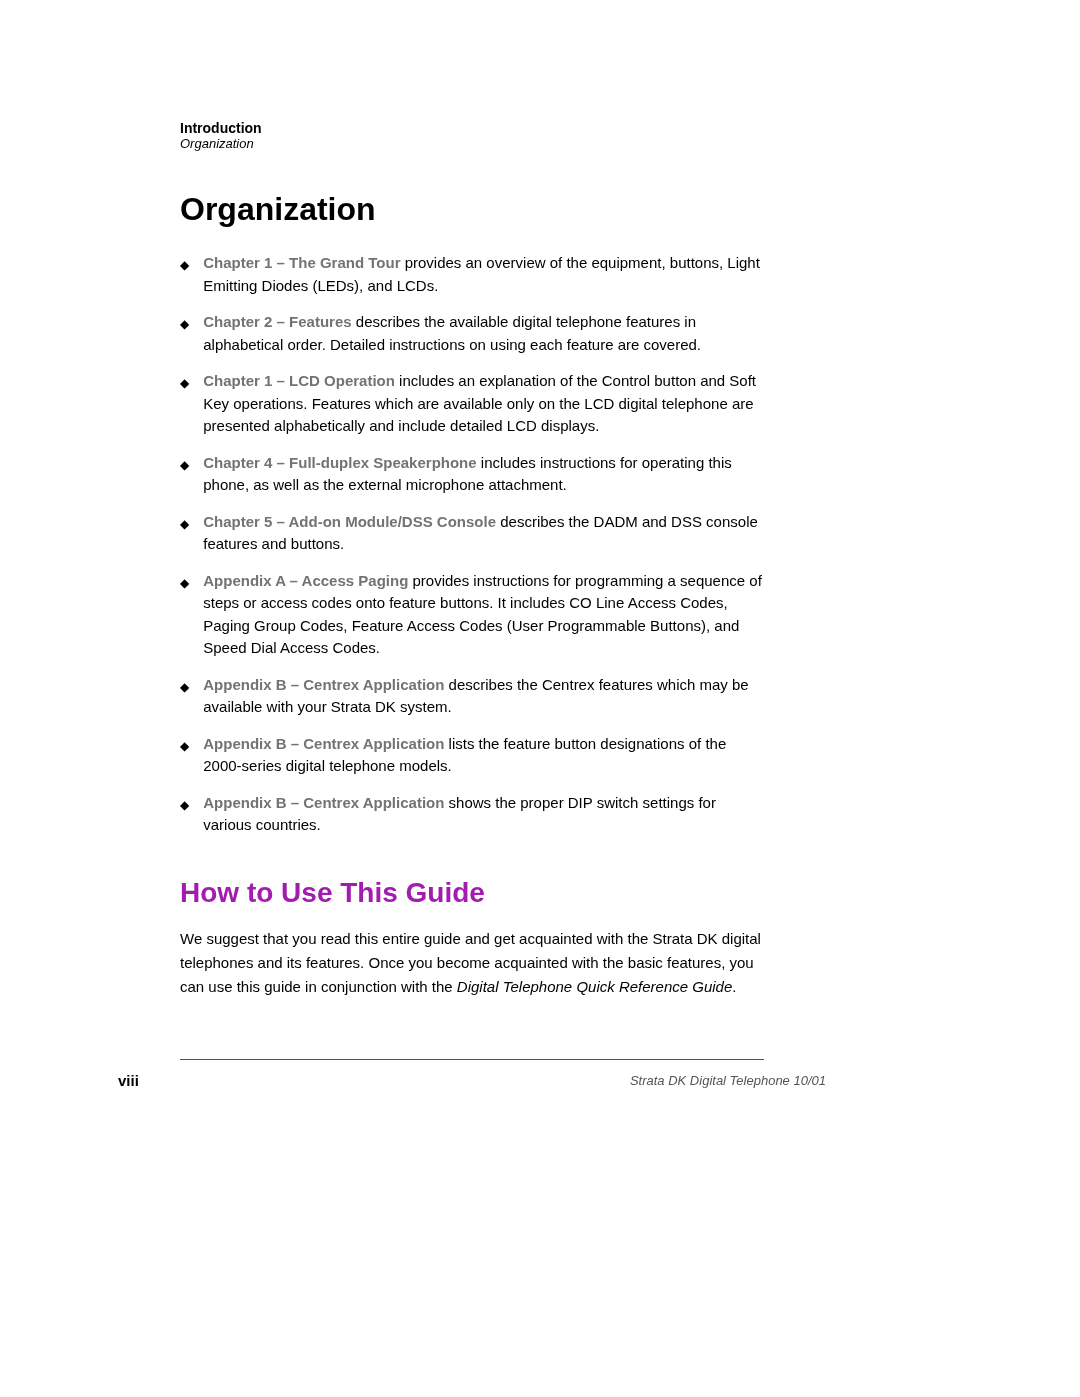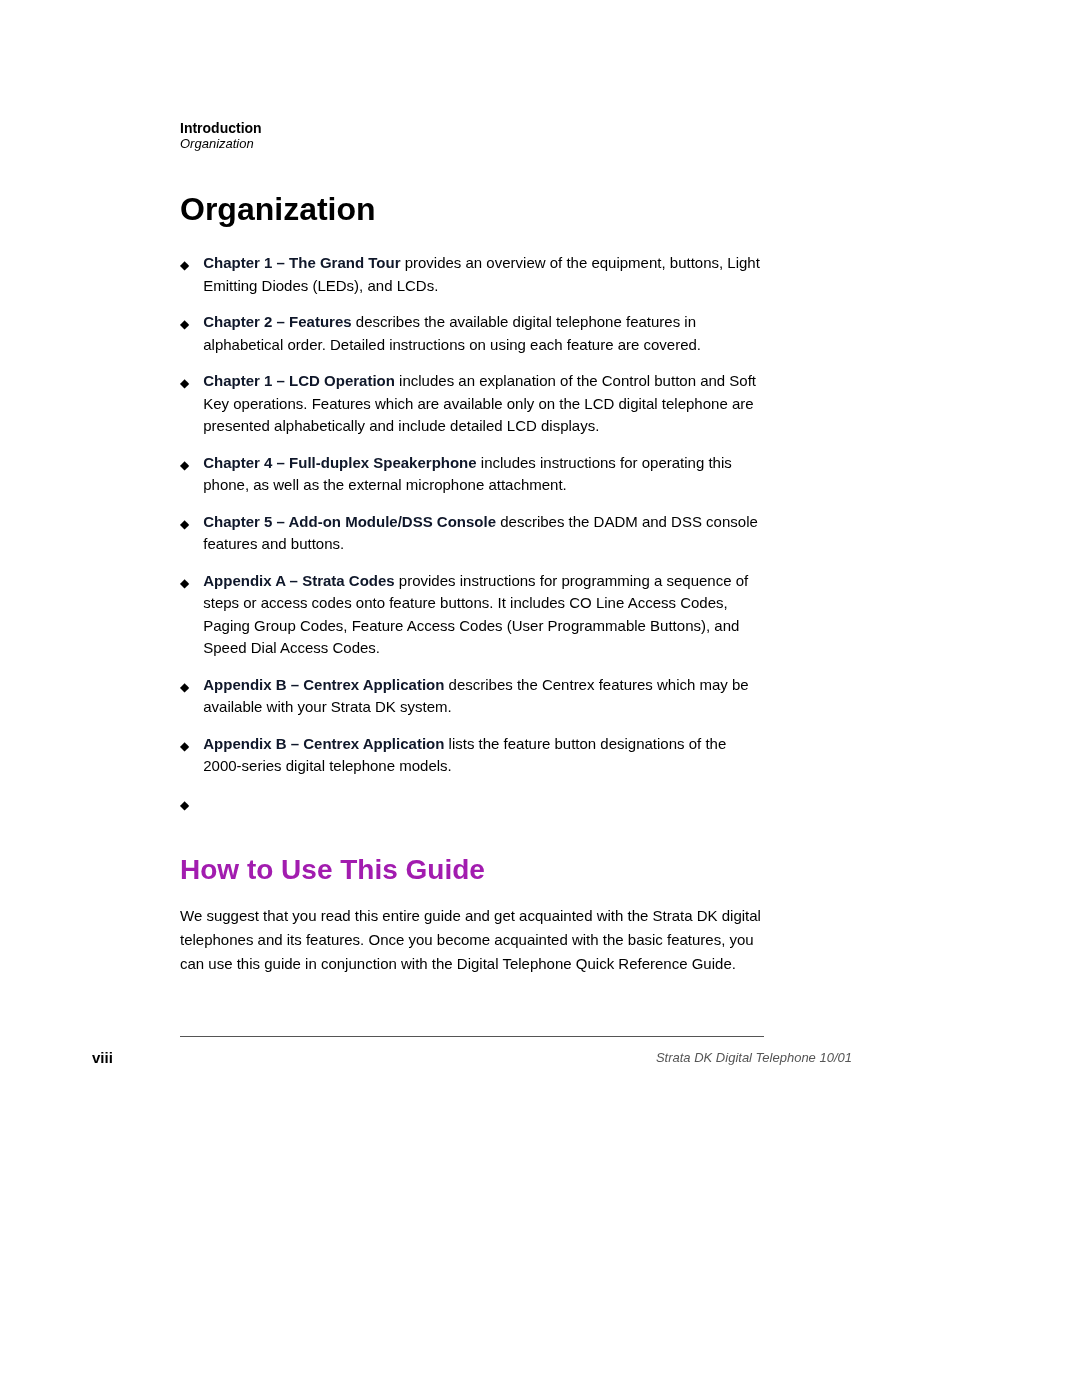--- a/index.html
+++ b/index.html
@@ -79,46 +79,47 @@
 
     .bullet-diamond {
       color: #000000;
       font-size: 12px;
       margin-right: 14px;
       margin-top: 4px;
       flex-shrink: 0;
     }
 
     .link-text {
-      color: #0f172a;
+      color: #737373;
       font-weight: bold;
       text-decoration: none;
     }
 
     .body-text {
       font-size: 15px;
       line-height: 1.6;
       color: #000000;
       margin-top: 10px;
     }
 
     .italic-text {
+      font-style: italic;
     }
 
     .footer-rule {
       border: none;
       border-top: 1px solid #555555;
       margin: 0 180px;
     }
 
     .footer {
       display: flex;
       justify-content: space-between;
       align-items: center;
-      padding: 12px 92px;
+      padding: 12px 118px;
       font-size: 14px;
       color: #000000;
     }
 
     .footer-page-num {
       font-weight: bold;
       font-size: 15px;
     }
 
     .footer-title {
@@ -174,40 +175,43 @@
       <li>
         <span class="bullet-diamond">◆</span>
         <span>
           <a class="link-text">Chapter 5 – Add-on Module/DSS Console</a><span> describes the DADM and DSS console features and buttons.</span>
         </span>
       </li>
 
       <li>
         <span class="bullet-diamond">◆</span>
         <span>
-          <a class="link-text">Appendix A – Strata Codes</a><span> provides instructions for programming a sequence of steps or access codes onto feature buttons. It includes CO Line Access Codes, Paging Group Codes, Feature Access Codes (User Programmable Buttons), and Speed Dial Access Codes.</span>
+          <a class="link-text">Appendix A – Access Paging</a><span> provides instructions for programming a sequence of steps or access codes onto feature buttons. It includes CO Line Access Codes, Paging Group Codes, Feature Access Codes (User Programmable Buttons), and Speed Dial Access Codes.</span>
         </span>
       </li>
 
       <li>
         <span class="bullet-diamond">◆</span>
         <span>
           <a class="link-text">Appendix B – Centrex Application</a><span> describes the Centrex features which may be available with your Strata DK system.</span>
         </span>
       </li>
 
       <li>
         <span class="bullet-diamond">◆</span>
         <span>
           <a class="link-text">Appendix B – Centrex Application</a><span> lists the feature button designations of the 2000-series digital telephone models.</span>
         </span>
       </li>
 
       <li>
         <span class="bullet-diamond">◆</span>
+        <span>
+          <a class="link-text">Appendix B – Centrex Application</a><span> shows the proper DIP switch settings for various countries.</span>
+        </span>
       </li>
 
     </ul>
 
     <h2 class="section-title">How to Use This Guide</h2>
 
     <p class="body-text">
       <span>We suggest that you read this entire guide and get acquainted with the Strata DK digital telephones and its features. Once you become acquainted with the basic features, you can use this guide in conjunction with the </span><span class="italic-text">Digital Telephone Quick Reference Guide</span><span>.</span>
     </p>
 

